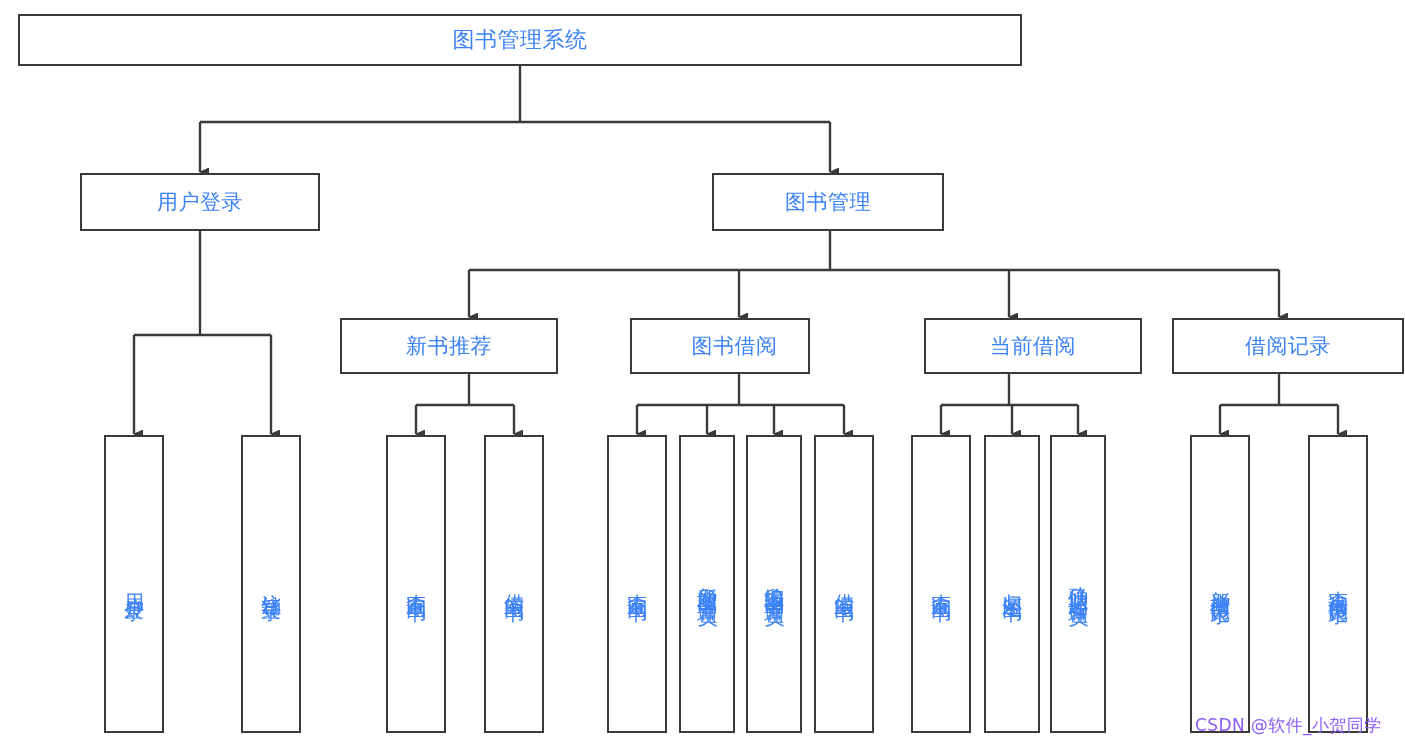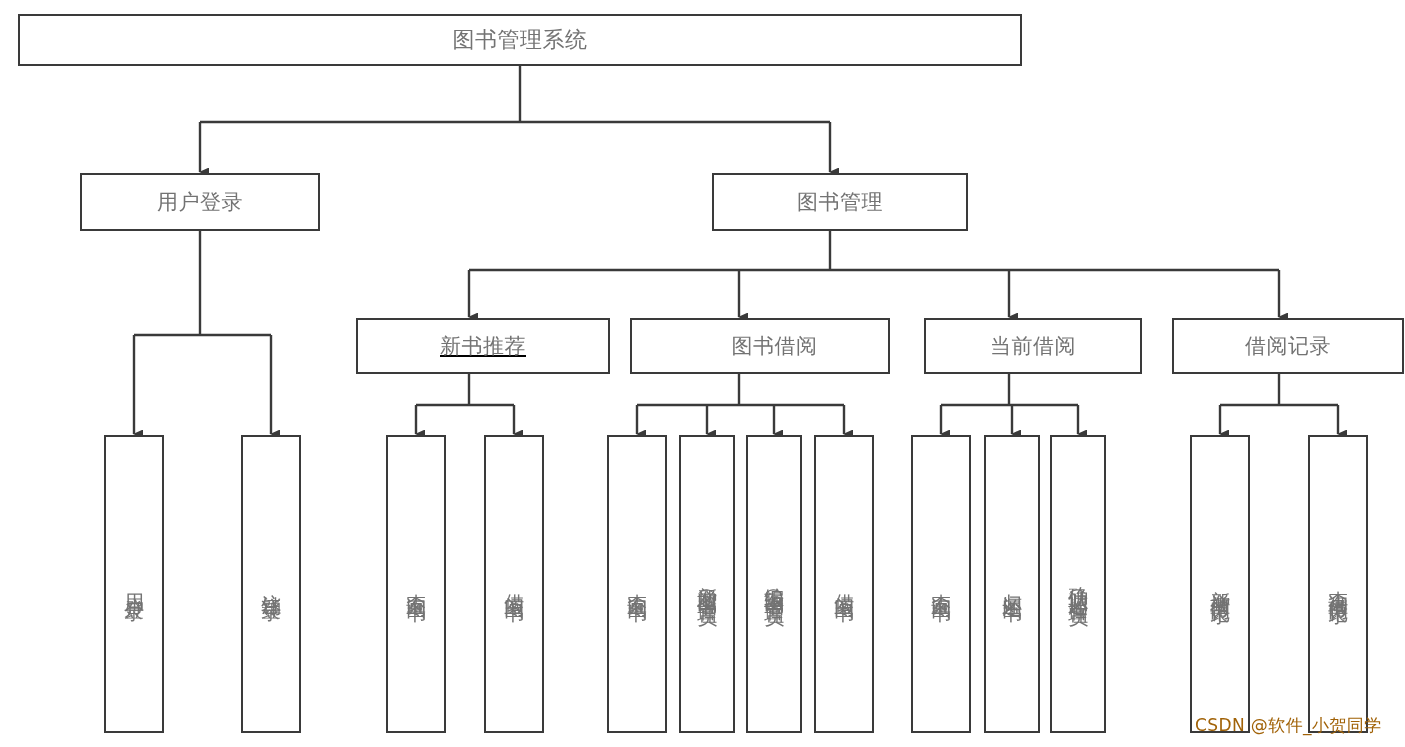--- a/index.html
+++ b/index.html
@@ -32,41 +32,41 @@
     position: absolute;
     box-sizing: border-box;
     border: 2px solid #3a3a3a;
     background: #ffffff;
     display: flex;
     align-items: center;
     justify-content: center;
     overflow: hidden;
   }
   .node-label {
-    color: #737373;
+    color: #3b82f6;
     font-size: 21px;
     line-height: 1.18;
     letter-spacing: 0.5px;
     white-space: nowrap;
     user-select: none;
   }
   .node-box.vertical .node-label {
     writing-mode: vertical-rl;
     text-orientation: upright;
     letter-spacing: 3px;
     font-size: 20px;
     white-space: normal;
   }
   .node-box.root .node-label { font-size: 22px; }
   .watermark {
     position: absolute;
     left: 1195px;
     top: 714px;
     font-size: 17px;
-    color: #a16207;
+    color: #8b5cf6;
     white-space: nowrap;
     user-select: none;
     letter-spacing: 0.4px;
   }
 </style>
 </head>
 <body>
 
 <div id="diagram-root">
 
@@ -113,28 +113,28 @@
       </g>
   </svg>
 
   <div class="node-box root" style="left: 18px; top: 14px; width: 1004px; height: 52px;">
     <span class="node-label">图书管理系统</span>
   </div>
 
   <div class="node-box" style="left: 80px; top: 173px; width: 240px; height: 58px;">
     <span class="node-label">用户登录</span>
   </div>
-  <div class="node-box" style="left: 712px; top: 173px; width: 256px; height: 58px;">
+  <div class="node-box" style="left: 712px; top: 173px; width: 232px; height: 58px;">
     <span class="node-label">图书管理</span>
   </div>
 
-  <div class="node-box" style="left: 356px; top: 318px; width: 254px; height: 56px; text-decoration: underline;">
+  <div class="node-box" style="left: 340px; top: 318px; width: 218px; height: 56px;">
     <span class="node-label">新书推荐</span>
   </div>
-  <div class="node-box" style="left: 630px; top: 318px; width: 260px; height: 56px; padding-left: 29px;">
+  <div class="node-box" style="left: 630px; top: 318px; width: 180px; height: 56px; padding-left: 29px;">
     <span class="node-label">图书借阅</span>
   </div>
   <div class="node-box" style="left: 900px; top: 318px; width: 218px; height: 56px; margin-left: 24px;">
     <span class="node-label">当前借阅</span>
   </div>
   <div class="node-box" style="left: 1172px; top: 318px; width: 232px; height: 56px;">
     <span class="node-label">借阅记录</span>
   </div>
 
   <div class="node-box vertical" style="left: 104px; top: 435px; width: 60px; height: 298px;">

